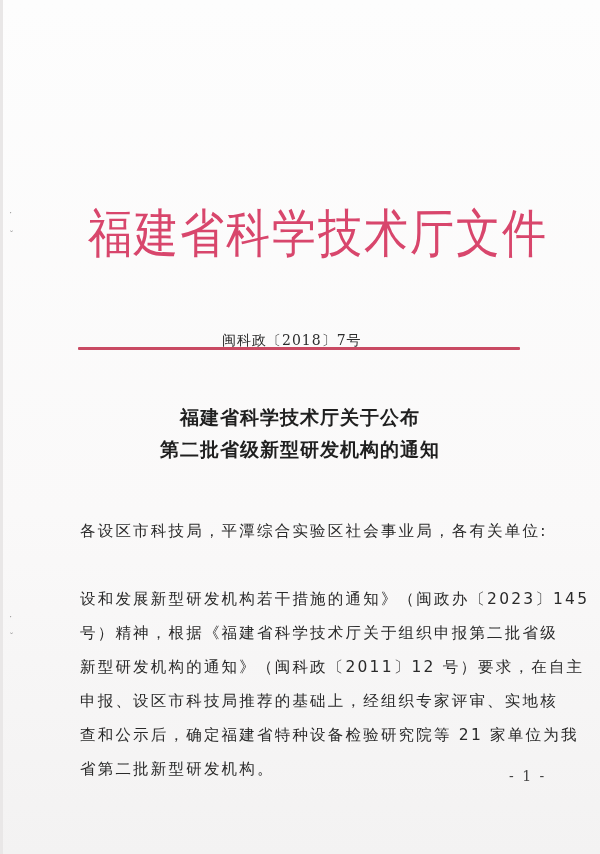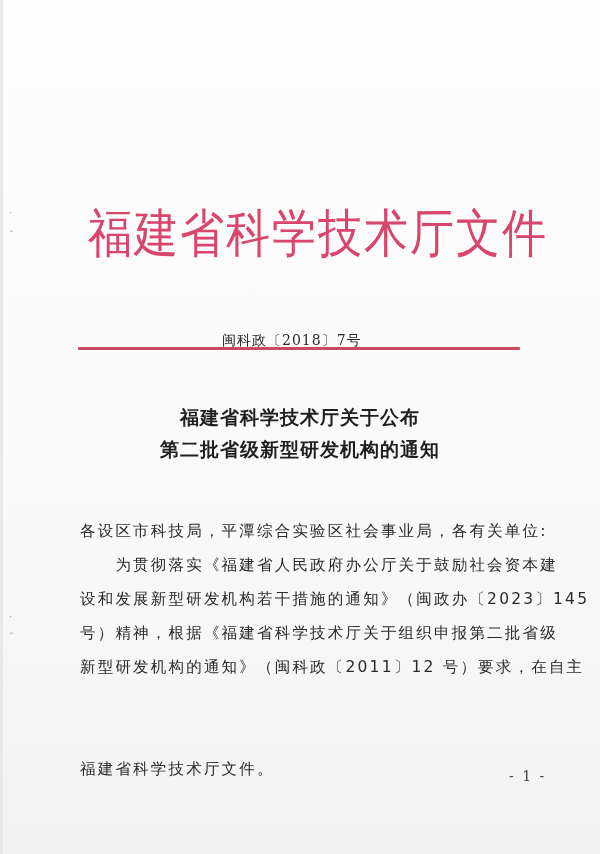--- a/index.html
+++ b/index.html
@@ -69,20 +69,21 @@
   <div class="punch-mark" style="top:632px">ˇ</div>
 
   <div class="masthead">福建省科学技术厅文件</div>
   <div class="doc-number">闽科政〔2018〕7号</div>
   <div class="red-rule"></div>
 
   <div class="title l1">福建省科学技术厅关于公布</div>
   <div class="title l2">第二批省级新型研发机构的通知</div>
 
   <div class="body-text" style="top:505px">各设区市科技局，平潭综合实验区社会事业局，各有关单位:</div>
-  <div class="body-text" style="top:539px">　　为贯彻落实《福建省人民政府办公厅关于鼓励社会资本建</div>
   <div class="body-text" style="top:573px">设和发展新型研发机构若干措施的通知》（闽政办〔2023〕145</div>
   <div class="body-text" style="top:607px">号）精神，根据《福建省科学技术厅关于组织申报第二批省级</div>
   <div class="body-text" style="top:641px">新型研发机构的通知》（闽科政〔2011〕12 号）要求，在自主</div>
-  <div class="body-text" style="top:743px">福建省科学技术厅文件。</div>
+  <div class="body-text" style="top:675px">申报、设区市科技局推荐的基础上，经组织专家评审、实地核</div>
+  <div class="body-text" style="top:709px">查和公示后，确定福建省特种设备检验研究院等 21 家单位为我</div>
+  <div class="body-text" style="top:743px">省第二批新型研发机构。</div>
 
   <div class="page-num">- 1 -</div>
 </div>
 
 </body></html>

